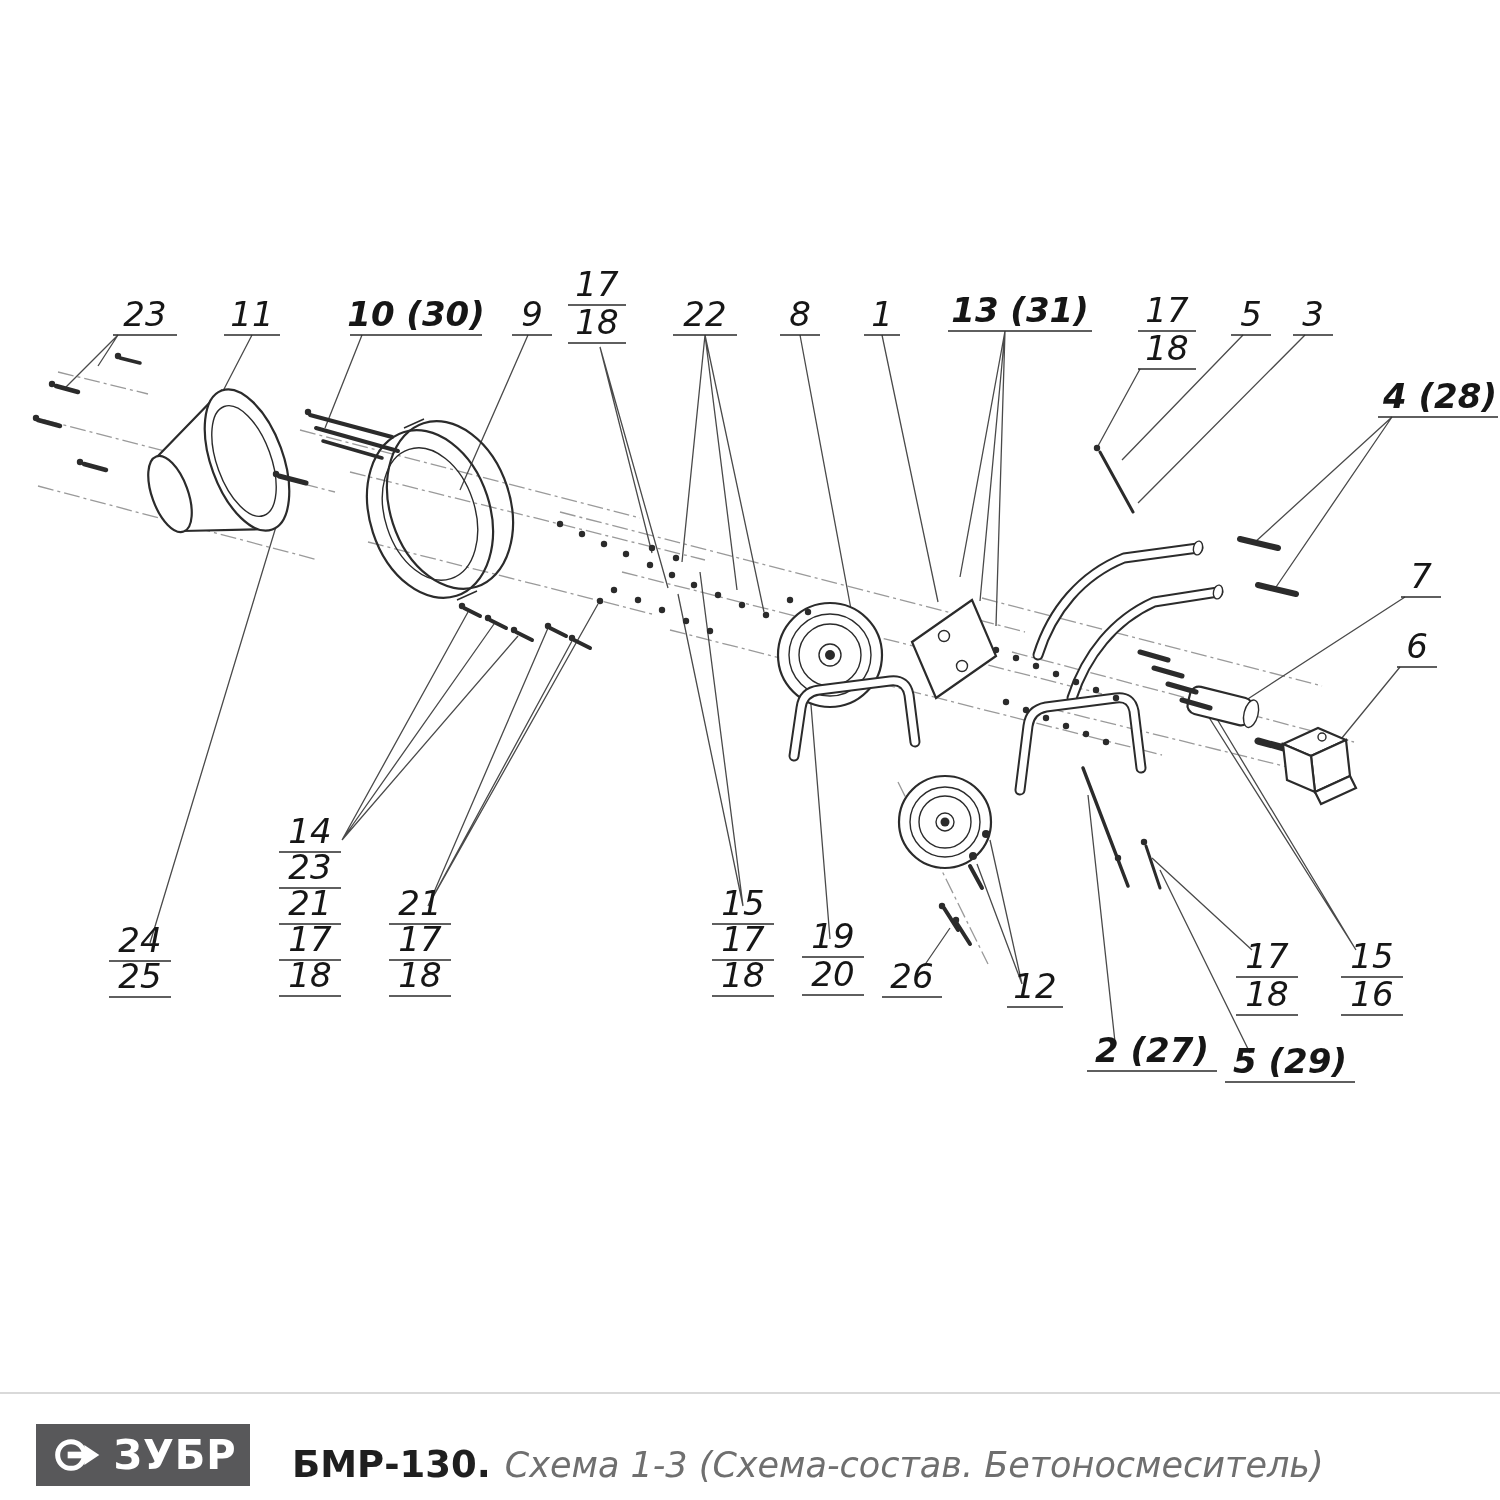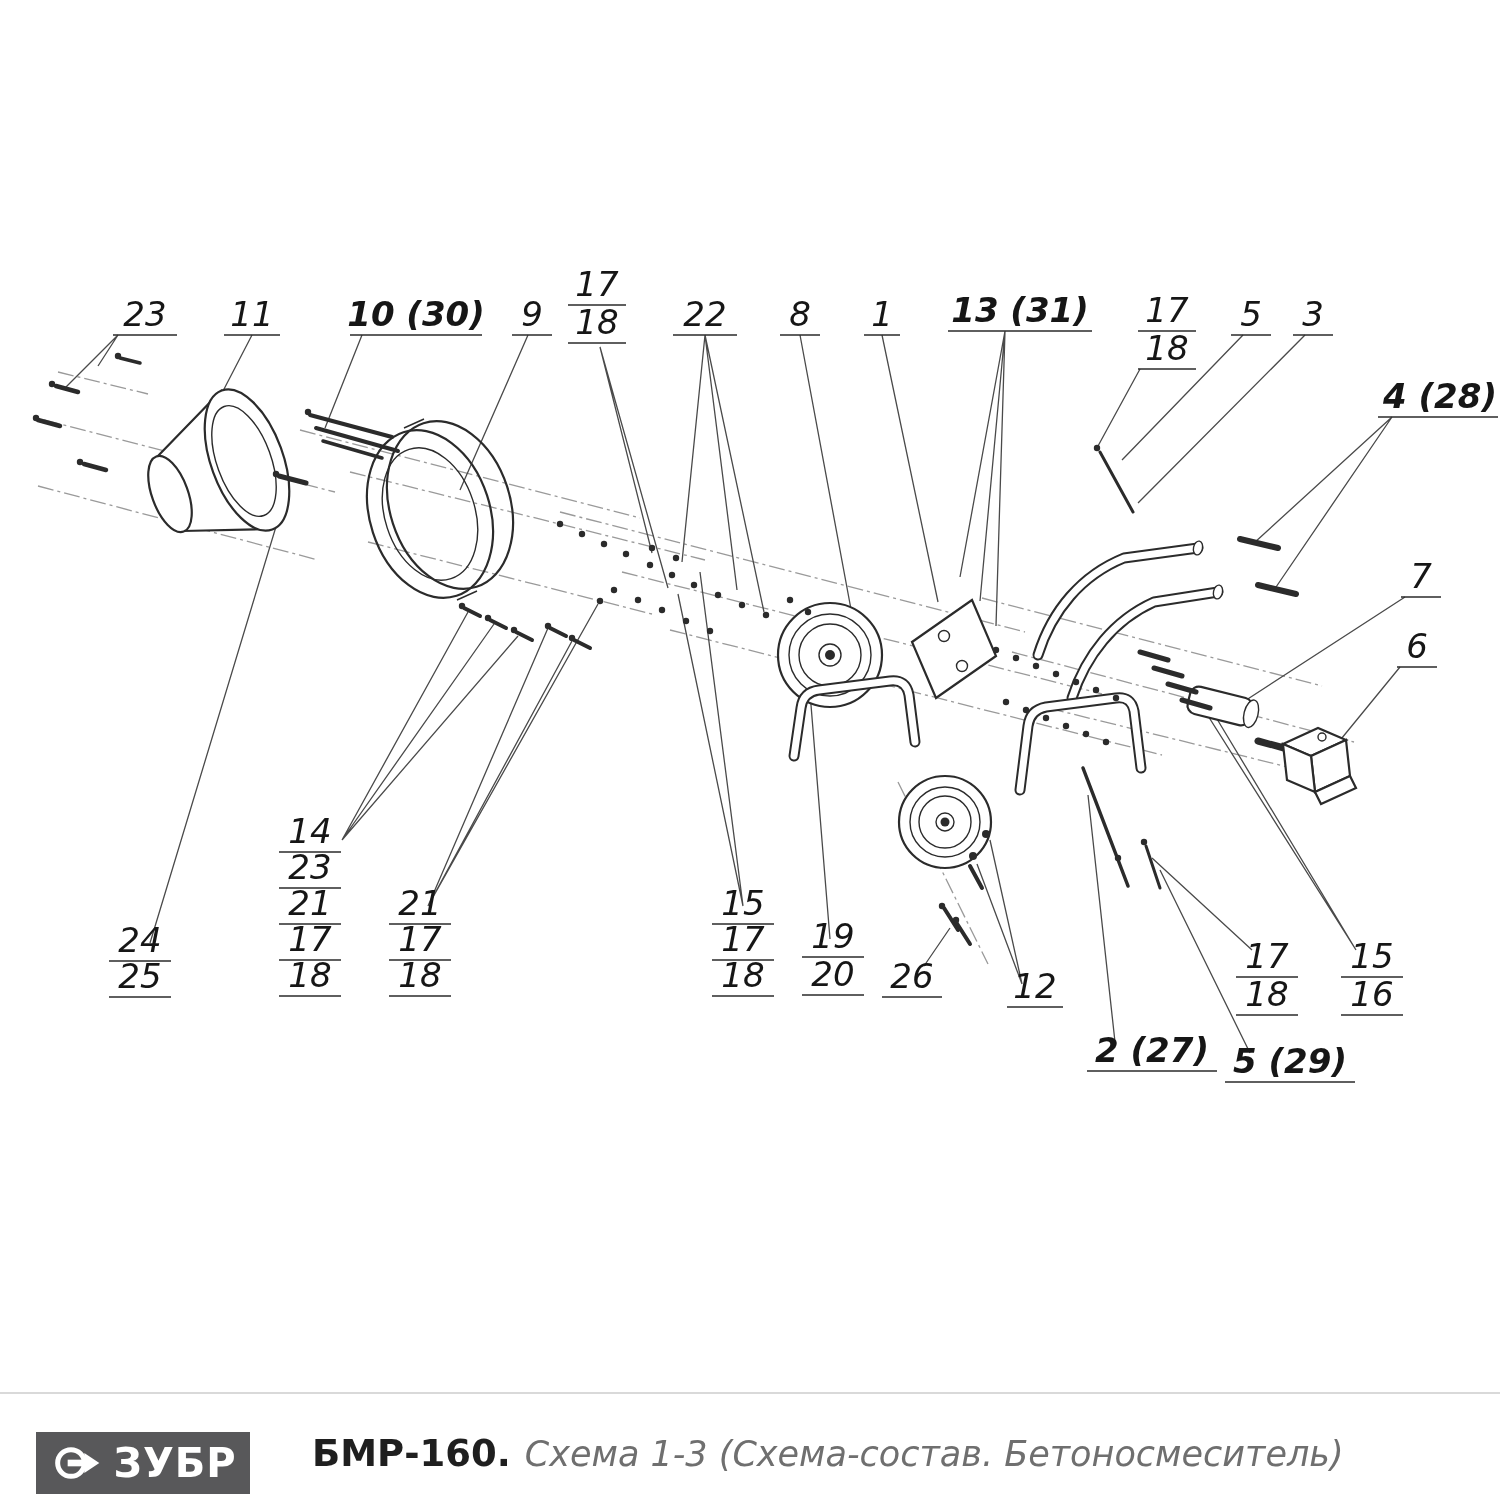--- a/index.html
+++ b/index.html
@@ -12,21 +12,21 @@
   .fw{fill:#fff;}
   .stud{stroke:#2b2b2b;stroke-linecap:round;}
   .dot{fill:#2b2b2b;}
   .shelf{stroke:#2b2b2b;stroke-width:1.6;fill:none;}
   text.lbl{font-family:"DejaVu Sans",sans-serif;font-style:italic;font-size:34px;fill:#161616;text-anchor:middle;}
   text.lbl-b{font-weight:bold;}
   .tube-o{stroke:#2b2b2b;stroke-width:11;fill:none;stroke-linecap:round;stroke-linejoin:round;}
   .tube-i{stroke:#fff;stroke-width:7;fill:none;stroke-linecap:round;stroke-linejoin:round;}
   .footer{position:absolute;left:0;top:1392px;width:1500px;}
   .divider{height:2px;width:100%;background:#d9d9d9;}
-  .footer-row{display:flex;align-items:flex-start;gap:62px;padding:38px 0 0 36px;}
+  .footer-row{display:flex;align-items:flex-end;gap:42px;padding:30px 0 0 36px;}
   .logo{width:214px;height:62px;background:#58585a;display:flex;align-items:center;justify-content:center;gap:10px;flex:0 0 auto;}
   .logo-text{color:#fff;font-weight:bold;font-size:40px;letter-spacing:1px;}
   .title{display:flex;align-items:baseline;gap:14px;white-space:nowrap;}
   .model{font-size:37px;font-weight:bold;color:#1f1f1f;}
   .scheme{font-size:35px;color:#6f6f6f;font-style:italic;}
 </style>
 </head>
 <body>
 
 <div id="stage">
@@ -284,19 +284,19 @@
   <div class="footer-row">
     <div class="logo">
       <svg width="54" height="50" viewBox="0 0 64 60" xmlns="http://www.w3.org/2000/svg">
         <circle cx="26" cy="30" r="16" fill="none" stroke="#ffffff" stroke-width="6"></circle>
         <line x1="22" y1="30" x2="46" y2="30" stroke="#ffffff" stroke-width="8"></line>
         <path d="M42 18 L60 30 L42 42 Z" fill="#ffffff"></path>
       </svg>
       <span class="logo-text">ЗУБР</span>
     </div>
     <div class="title">
-      <span class="model">БМР-160.</span>
+      <span class="model">БМР-130.</span>
       <span class="scheme">Схема 1-3 (Схема-состав. Бетоносмеситель)</span>
     </div>
   </div>
 </div>
 
 </div>
 
 </body></html>

